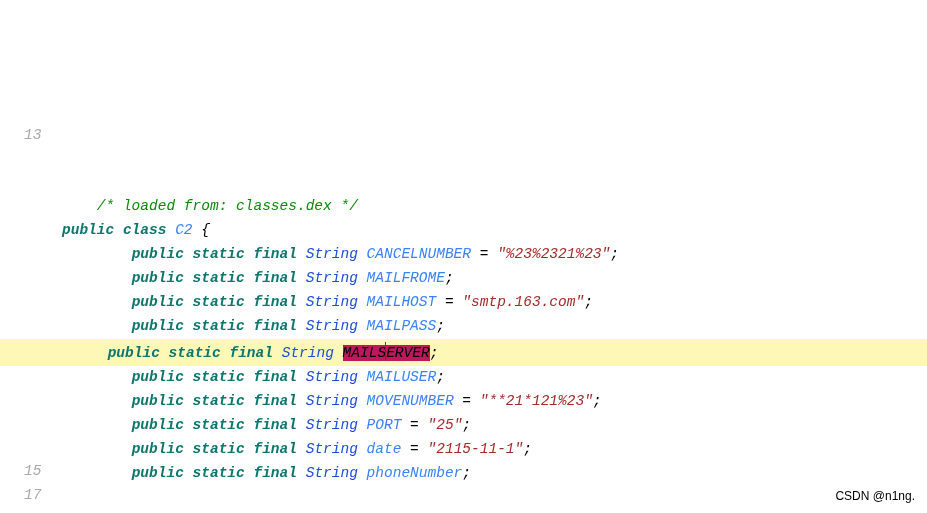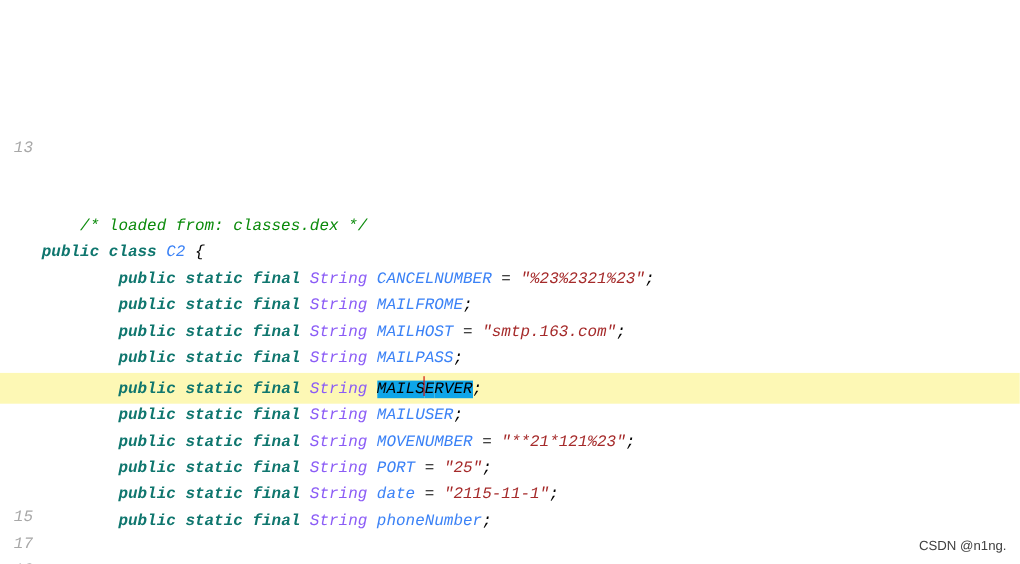--- a/index.html
+++ b/index.html
@@ -27,54 +27,55 @@
     color: #a8a8a8;
     padding-right: 6px;
     font-style: italic;
     user-select: none;
   }
   .code {
     margin-left: 38px;
   }
   .line {
     min-height: 24px;
+    margin-left: 24px;
   }
   .line.highlight {
     background: #fdf8b5;
     margin-left: -38px;
     padding-left: 38px;
     position: relative;
   }
   .kw   { color: #0f766e; font-weight: bold; }
-  .type { color: #8b5cf6; }
+  .type { color: #1d4ed8; }
   .ident{ color: #3b82f6; }
   .str  { color: #a52a2a; }
   .comment { color: #0a8a0a; font-style: italic; }
   .punct { color: #000000; }
   .hl-search {
-    background: #0ea5e9;
+    background: #be185d;
     color: #000000;
   }
   .caret-line {
     position: relative;
   }
   .caret {
     display: inline-block;
     width: 1px;
     height: 18px;
     background: #cc0000;
     position: relative;
     top: 3px;
     margin-left: -1px;
   }
   .watermark {
     position: fixed;
     bottom: 6px;
     right: 12px;
-    color: #404040;
+    color: #000000;
     font-style: normal;
     font-size: 12px;
     font-family: Arial, sans-serif;
   }
 </style>
 </head>
 <body>
 
 
 

